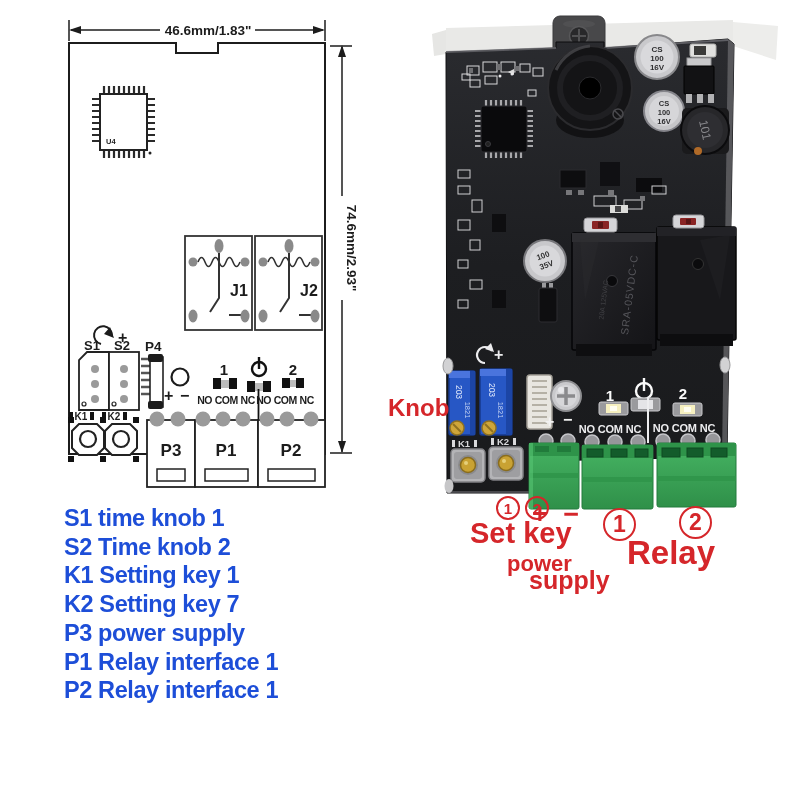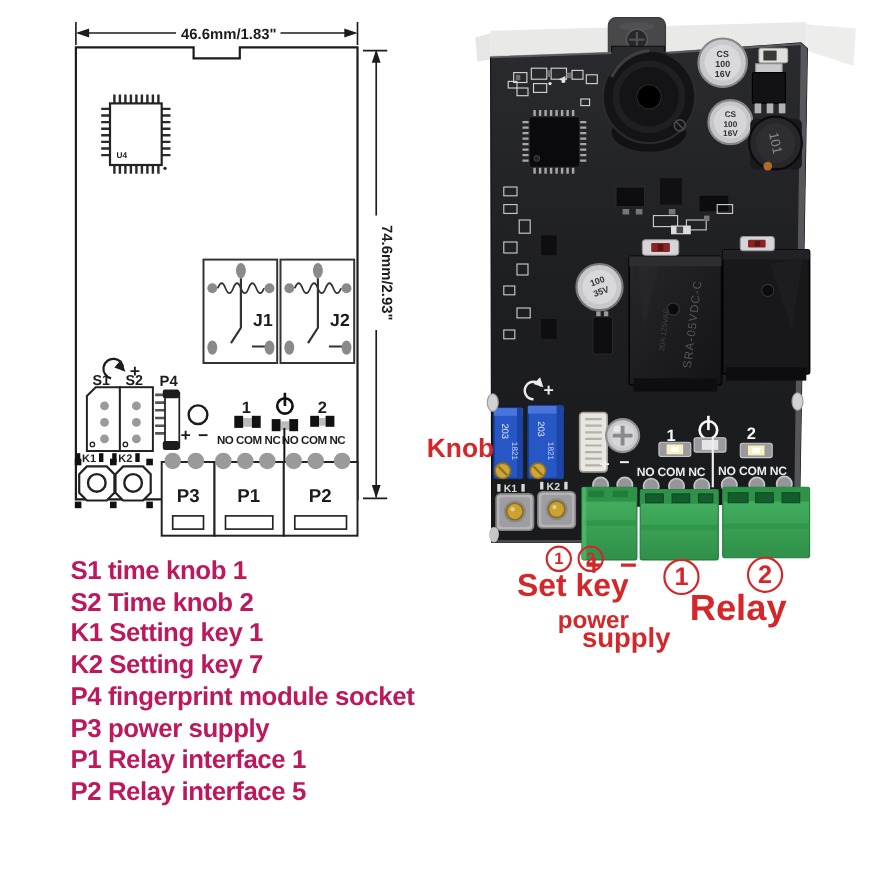--- a/index.html
+++ b/index.html
@@ -5,21 +5,21 @@
   html,body{margin:0;padding:0;background:#ffffff;}
   #canvas{position:relative;width:800px;height:800px;background:#ffffff;overflow:hidden;
           font-family:"Liberation Sans",sans-serif;}
   svg{position:absolute;}
   .red{position:absolute;color:#d5262a;font-weight:bold;font-family:"Liberation Sans",sans-serif;
        white-space:nowrap;line-height:1;}
   .circle-num{display:inline-flex;align-items:center;justify-content:center;
        border:2px solid #d5262a;border-radius:50%;color:#d5262a;font-weight:bold;}
   .circle-sm{width:20px;height:20px;font-size:15px;margin-right:5px;}
   .circle-lg{position:absolute;width:29px;height:29px;font-size:23px;border-width:2.5px;}
-  #legend{position:absolute;left:64px;top:504px;color:#be185d;font-weight:bold;
+  #legend{position:absolute;left:64px;top:504px;color:#1d4ed8;font-weight:bold;
           font-size:23.5px;letter-spacing:-0.4px;line-height:28.7px;}
 </style>
 </head>
 <body>
 
 <div id="canvas">
 
 <svg style="left:55px;top:10px;" width="310" height="490" viewBox="55 10 310 490">
   <g stroke="#1c1c1c" fill="none" stroke-width="1.5">
     <line x1="69" y1="20" x2="69" y2="41"></line>
@@ -486,19 +486,18 @@
 
 <span class="circle-num circle-lg" style="left:603px;top:508px;">1</span>
 <span class="circle-num circle-lg" style="left:679px;top:506px;">2</span>
 <div class="red" style="left:627px;top:536px;font-size:33px;">Relay</div>
 
 <div id="legend">
   <div>S1 time knob 1</div>
   <div>S2 Time knob 2</div>
   <div>K1 Setting key 1</div>
   <div>K2 Setting key 7</div>
-  <div>P4 fingerprint module socket</div>
   <div>P3 power supply</div>
   <div>P1 Relay interface 1</div>
-  <div>P2 Relay interface 5</div>
+  <div>P2 Relay interface 1</div>
 </div>
 
 </div>
 
 </body></html>

